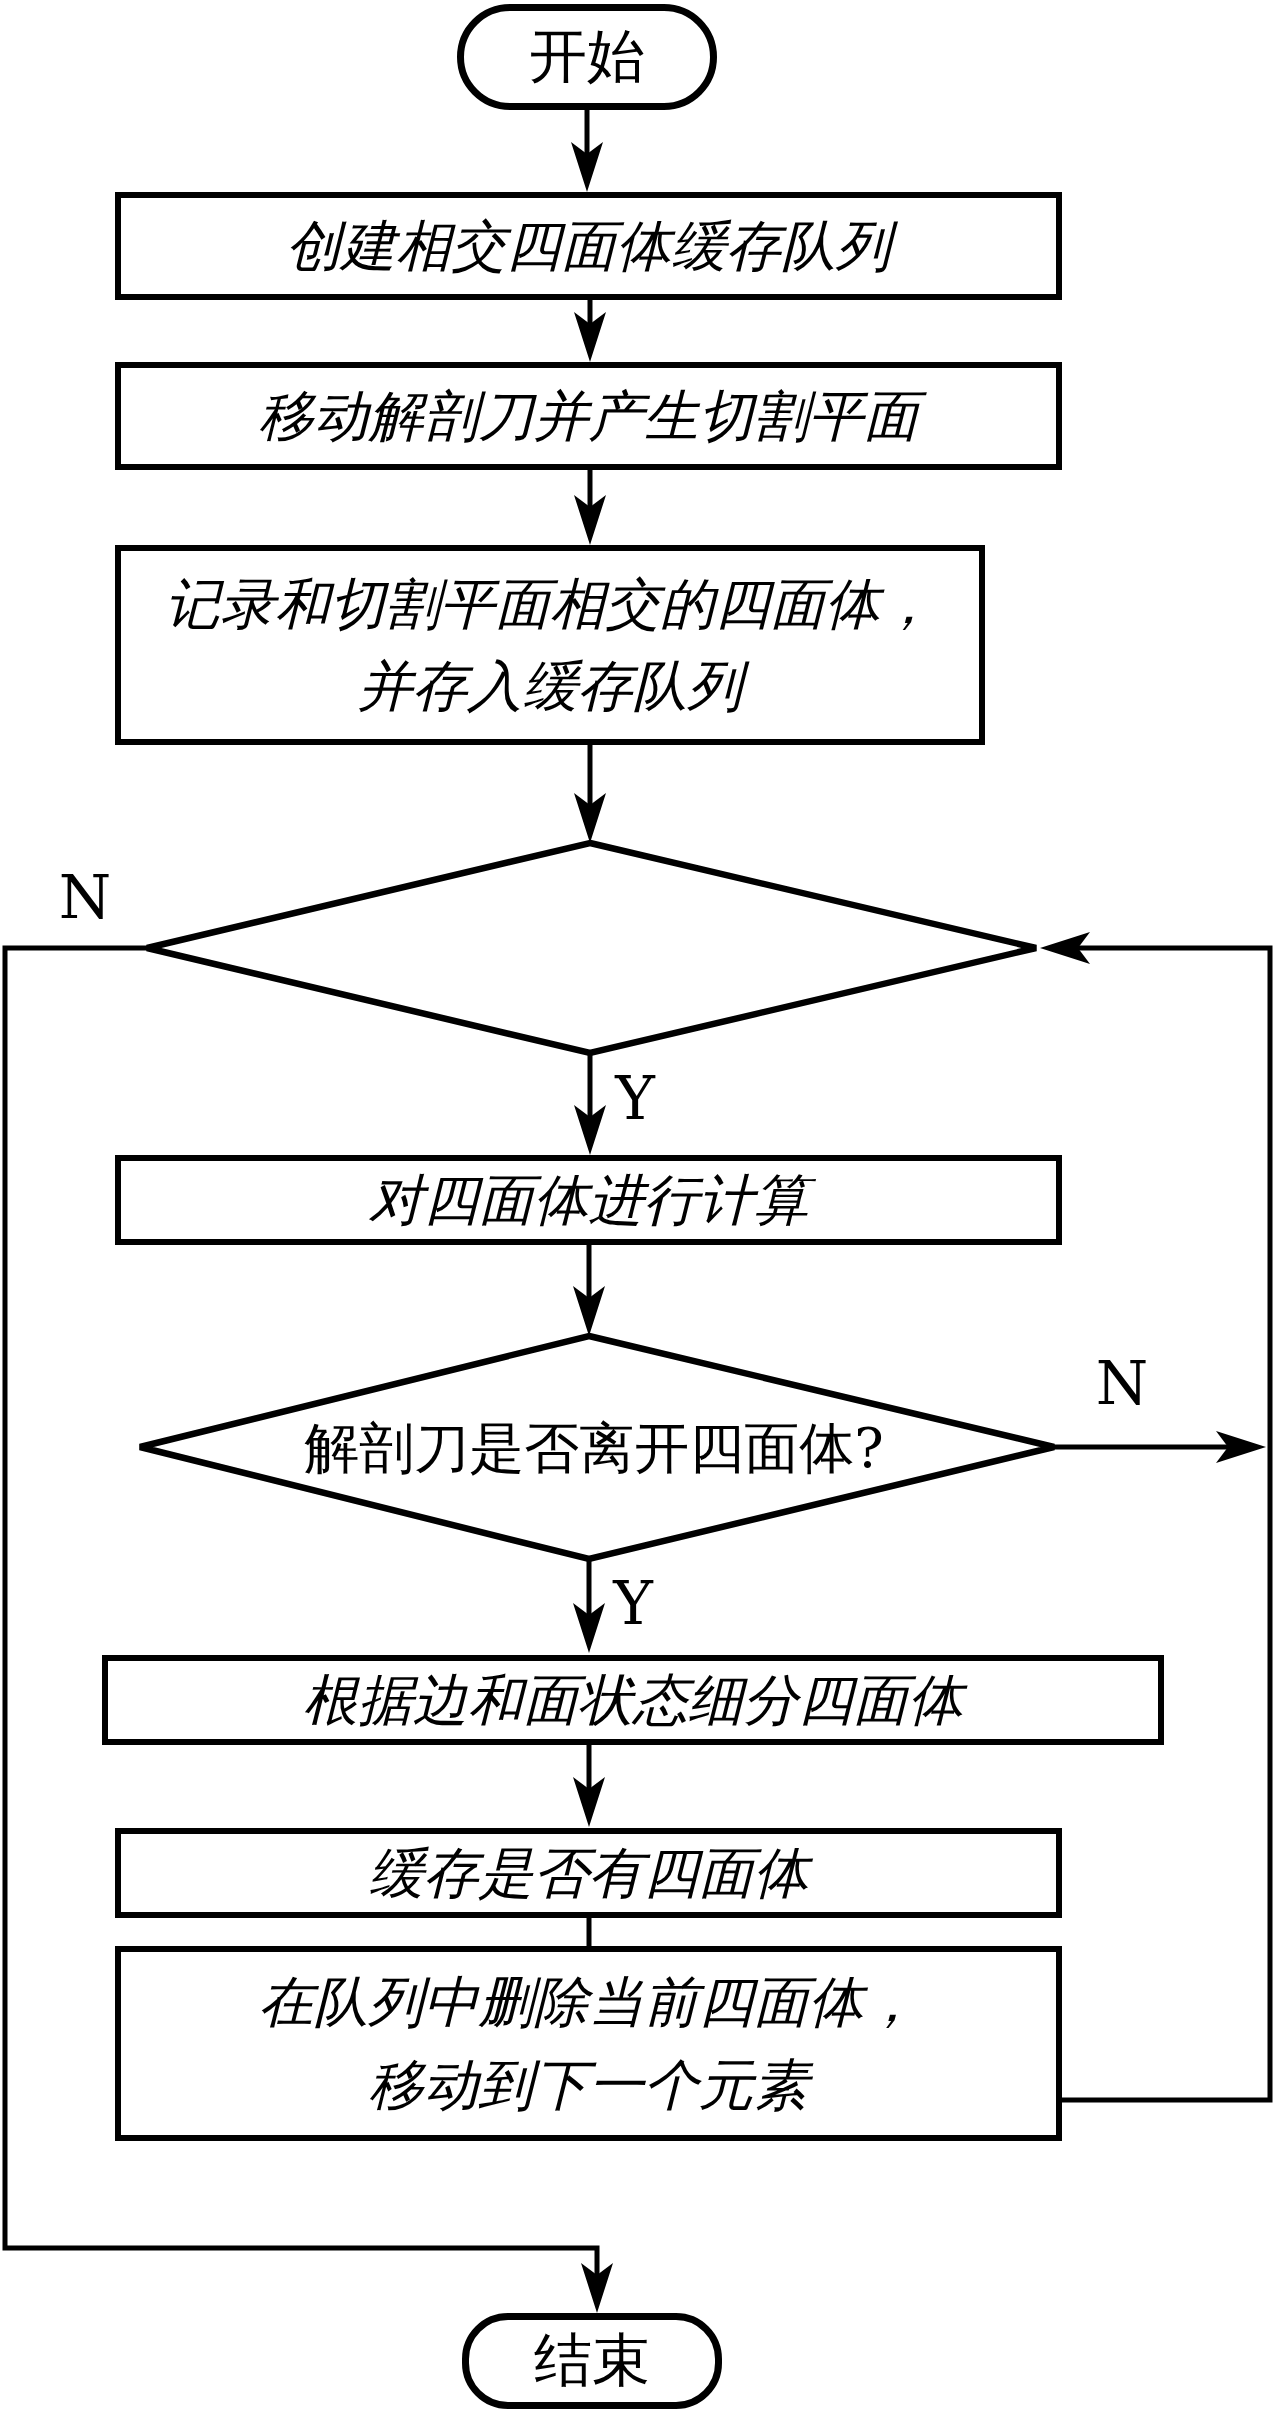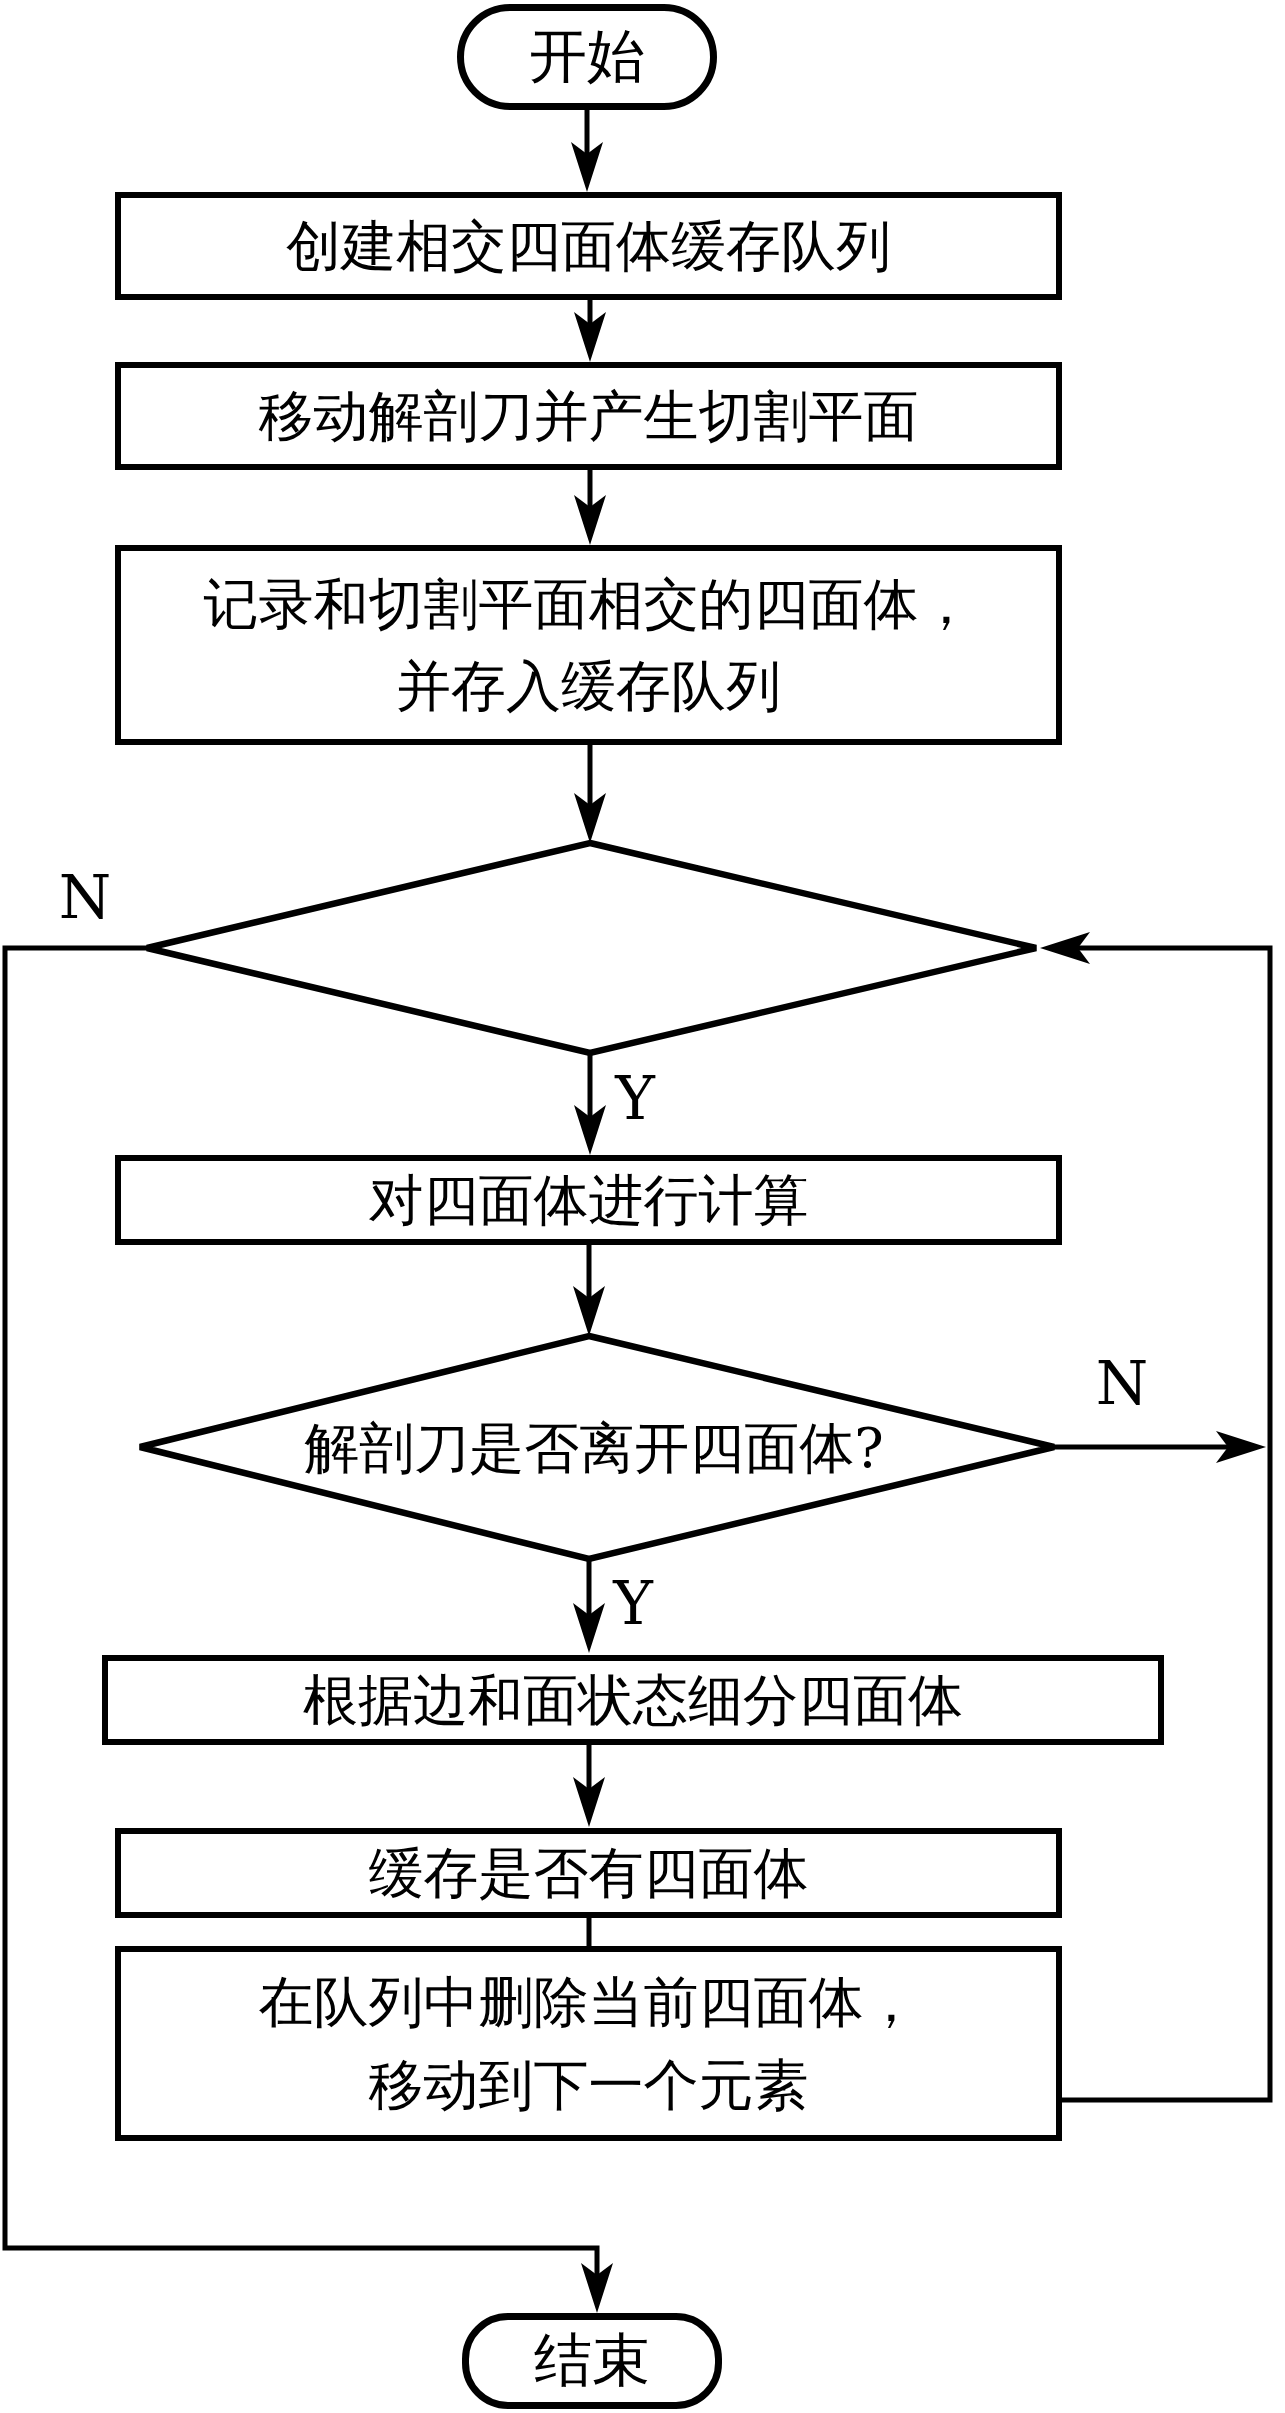--- a/index.html
+++ b/index.html
@@ -17,21 +17,21 @@
     box-sizing:border-box;
     background:#ffffff;
     display:flex;align-items:center;justify-content:center;
     text-align:center;
   }
   .process{
     border:6px solid #000;
     font-size:55px;
     line-height:1.5;
   }
-  .process span{white-space:pre-line;}
+  .process span{white-space:pre-line;font-style:italic;}
   .terminal{
     border:7px solid #000;
     border-radius:53px;
     font-size:58px;
     font-family:Liberation Serif, serif;
   }
   .decision-label{
     position:absolute;
     transform:translate(-50%,-50%);
     font-size:55px;
@@ -93,21 +93,21 @@
   </div>
 
   <div class="node process" style="left:115px;top:192px;width:947px;height:108px">
     <span>创建相交四面体缓存队列</span>
   </div>
 
   <div class="node process" style="left:115px;top:362px;width:947px;height:108px">
     <span>移动解剖刀并产生切割平面</span>
   </div>
 
-  <div class="node process" style="left:115px;top:545px;width:947px;height:200px">
+  <div class="node process" style="left:115px;top:545px;width:870px;height:200px">
     <span>记录和切割平面相交的四面体，
 并存入缓存队列</span>
   </div>
 
   <div class="node process" style="left:115px;top:1155px;width:947px;height:90px">
     <span>对四面体进行计算</span>
   </div>
 
   <div class="node process" style="left:102px;top:1655px;width:1062px;height:90px">
     <span>根据边和面状态细分四面体</span>

